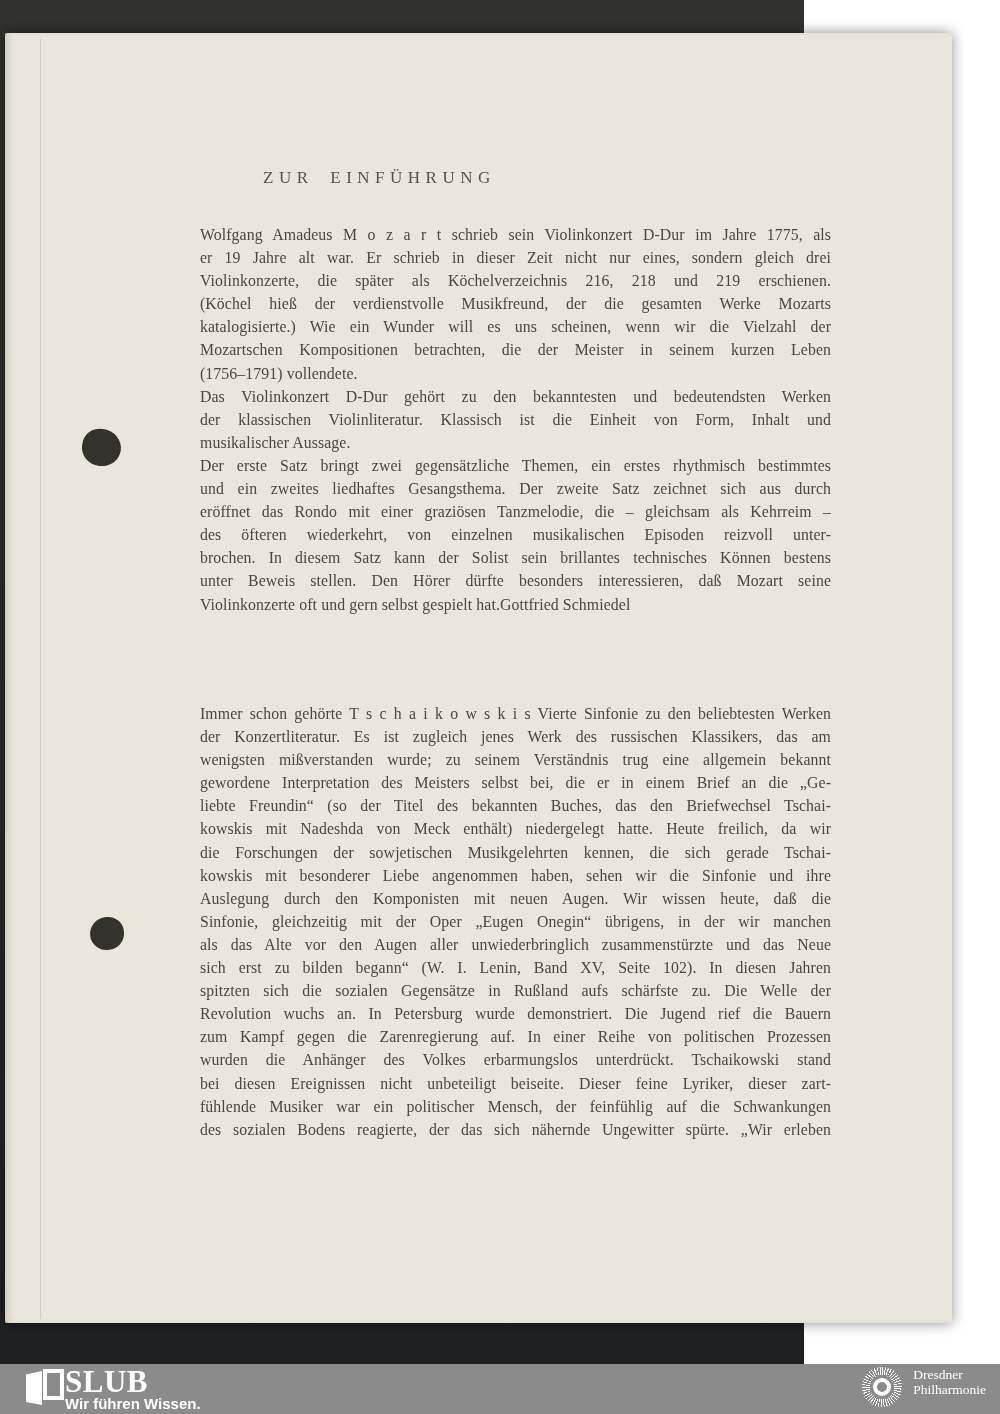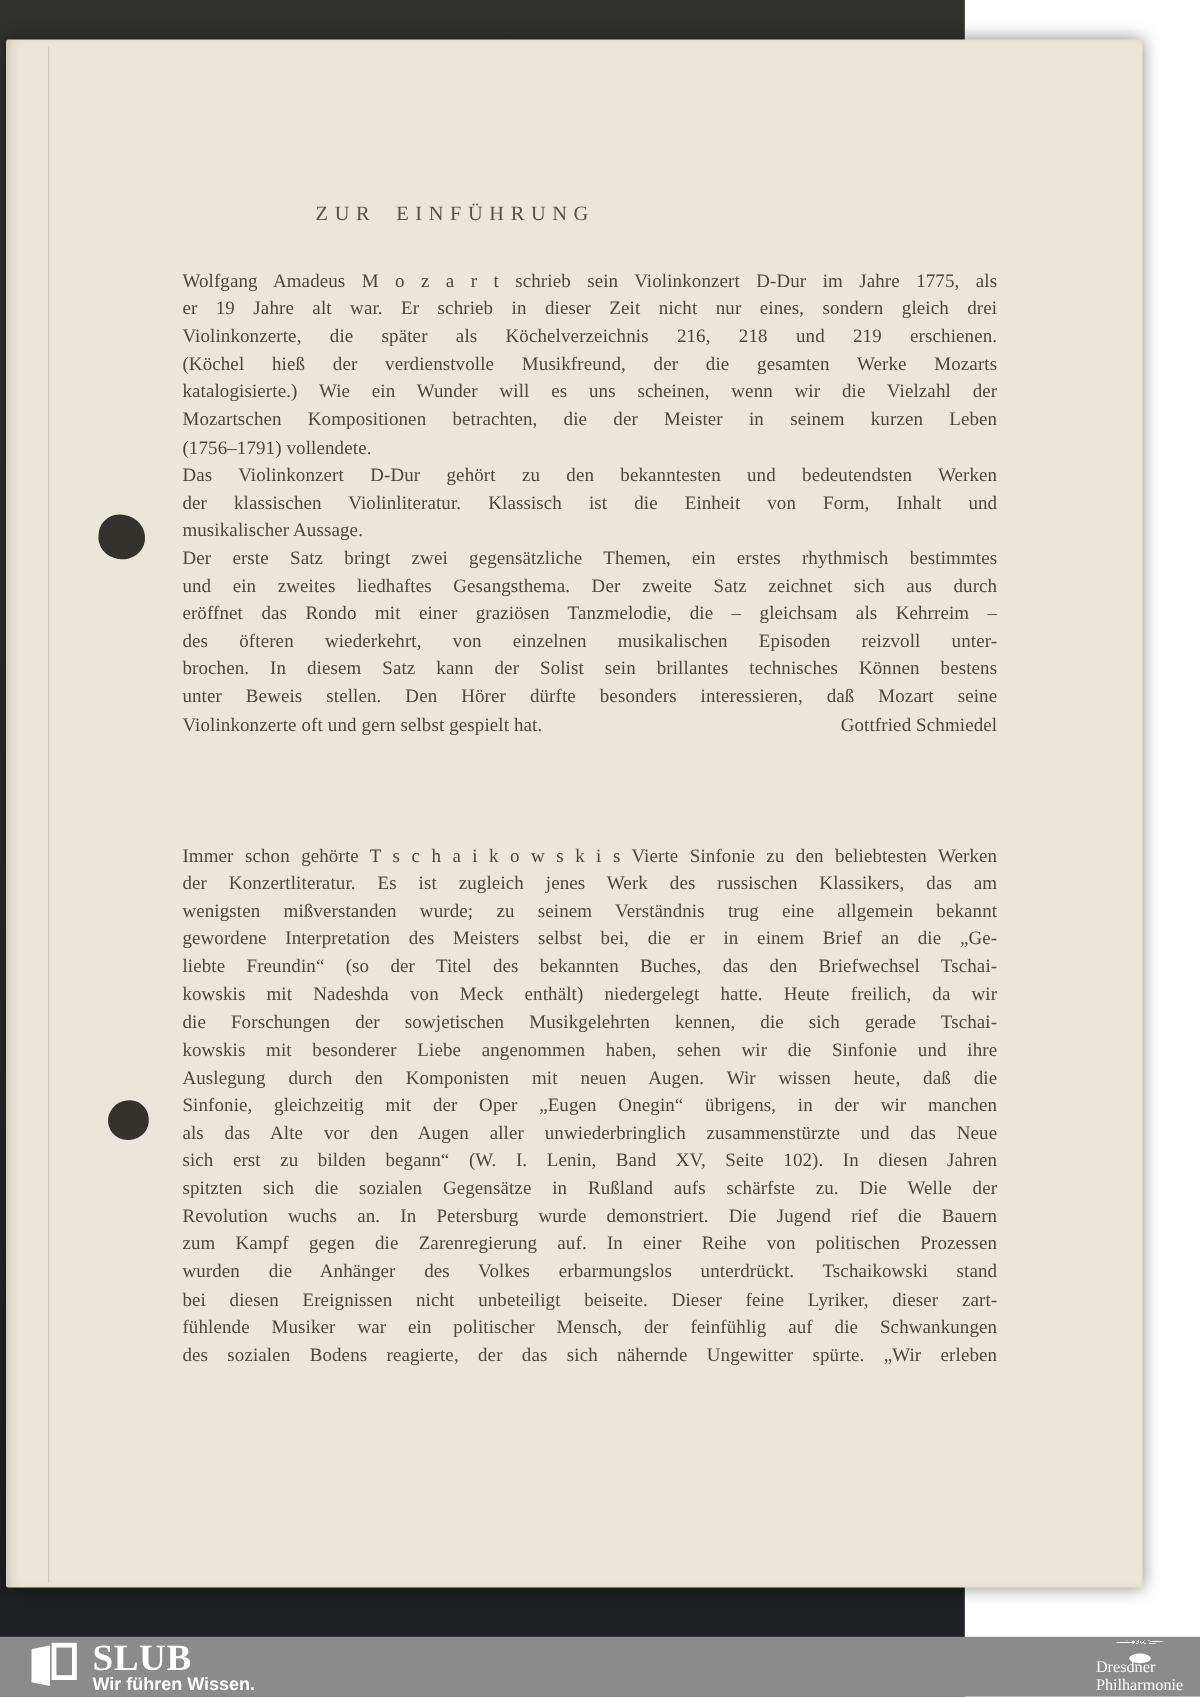--- a/index.html
+++ b/index.html
@@ -52,31 +52,32 @@
   }
   .section-1{top:190px;}
   .section-2{top:669px;}
   .line{
     height:23.1px;line-height:23.1px;
     font-size:15.8px;
     text-align:justify;
     text-align-last:justify;
     white-space:nowrap;
     letter-spacing:0.1px;
+    margin-left:48px;
   }
   .line.end{text-align-last:left;}
-  .line.split{display:flex;justify-content:space-between;white-space:nowrap;}
+  .line.split{display:flex;white-space:nowrap;}
   
   .footer{
     position:absolute;left:0;top:1364px;width:1000px;height:50px;
     background:var(--footer_bar);
   }
   .slub{
     position:absolute;left:26px;top:4px;height:42px;
-    display:flex;align-items:flex-start;gap:13px;cursor:pointer;
+    display:flex;align-items:flex-start;gap:1px;cursor:pointer;
   }
   .slub-icon{position:relative;width:38px;height:37px;margin-top:1px;}
   .slub-page-left{
     position:absolute;left:0;top:2px;width:16px;height:34px;
     background:var(--logo_white);
     clip-path:polygon(0 10%, 100% 0%, 100% 100%, 0 91%);
   }
   .slub-page-right{
     position:absolute;right:0;top:0;width:21px;height:31px;
     border:4px solid var(--logo_white);
@@ -86,21 +87,21 @@
     font-size:31px;line-height:27px;font-weight:700;
     letter-spacing:0.5px;color:var(--logo_white);
   }
   .slub-tagline{
     font-family:"Liberation Sans", sans-serif;
     font-size:15px;line-height:15px;font-weight:700;
     color:var(--logo_white);margin-top:1px;
   }
   .dp{
     position:absolute;right:14px;top:3px;height:44px;
-    display:flex;align-items:center;gap:11px;cursor:pointer;flex-direction:column;
+    display:flex;align-items:flex-start;gap:11px;cursor:pointer;
   }
   .dp-icon{
     position:relative;width:40px;height:40px;border-radius:50%;
     background:repeating-conic-gradient(var(--logo_white) 0deg 3.2deg, rgba(255,255,255,0) 3.2deg 8.6deg);
   }
   .dp-inner{position:absolute;inset:8px;border-radius:50%;background:var(--footer_bar);}
   .dp-ring{position:absolute;inset:11px;border-radius:50%;border:4.5px solid var(--logo_white);}
   .dp-text{
     font-family:"Liberation Serif", serif;
     font-size:13.5px;line-height:15px;

